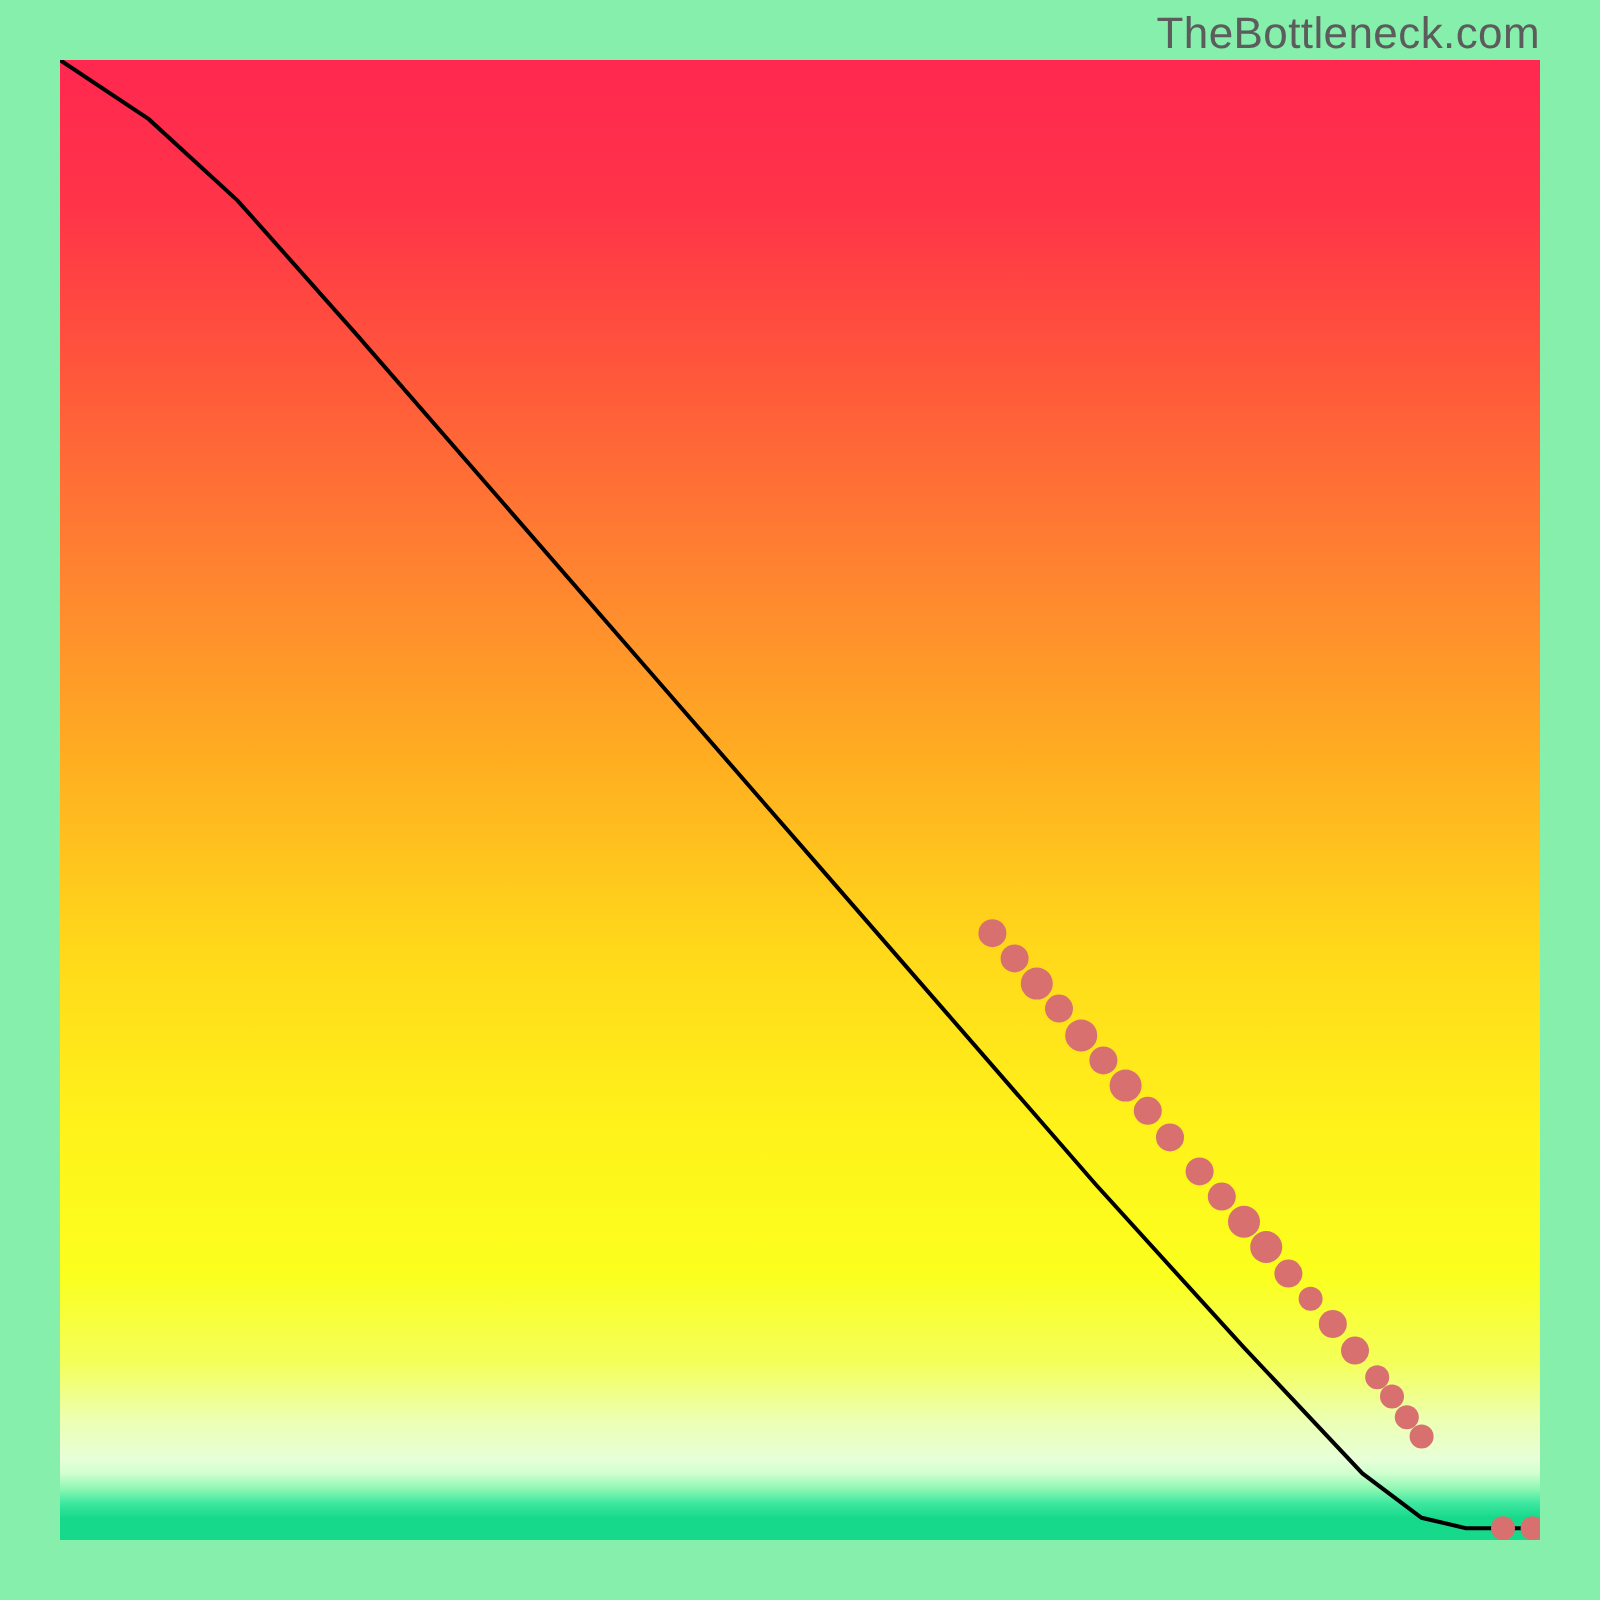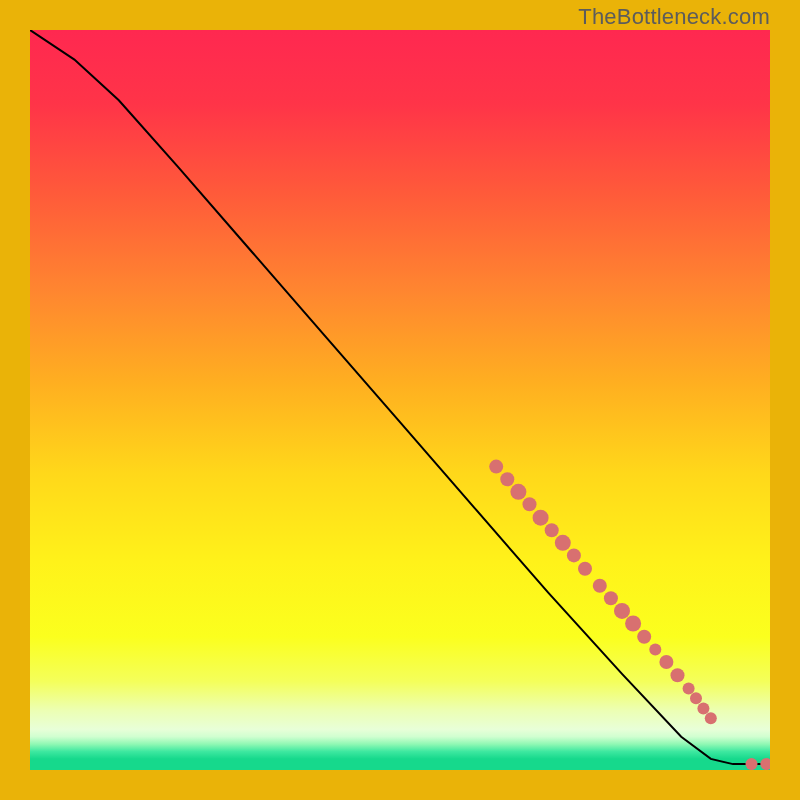--- a/index.html
+++ b/index.html
@@ -8,21 +8,21 @@
     width: 800px;
     height: 800px;
     background: #000;
     overflow: hidden;
     font-family: Arial, Helvetica, sans-serif;
   }
   .frame {
     position: relative;
     width: 800px;
     height: 800px;
-    background: #eab308;
+    background: #86efac;
   }
   .watermark {
     position: absolute;
     top: 4px;
     right: 30px;
     color: #5c5c5c;
     font-size: 22px;
     font-weight: 500;
     letter-spacing: 0.2px;
     z-index: 10;

